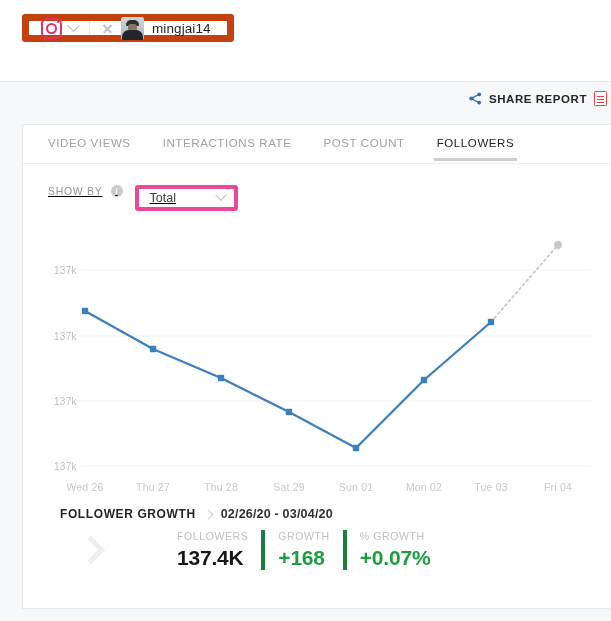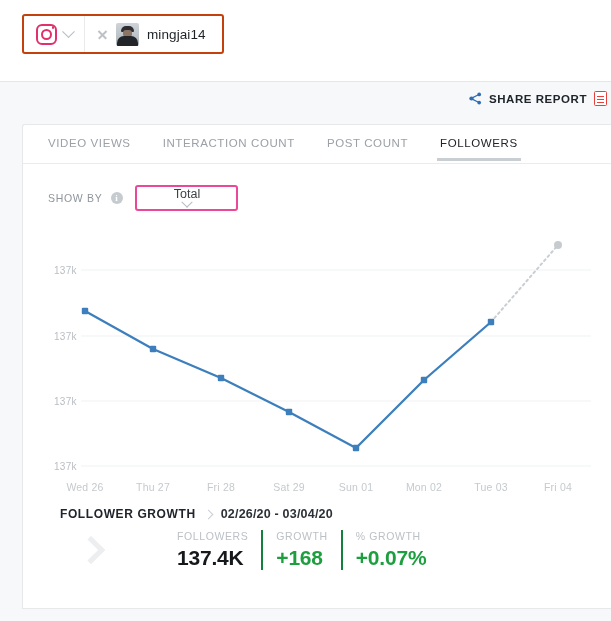--- a/index.html
+++ b/index.html
@@ -10,23 +10,23 @@
     overflow: hidden;
   }
   .page { position: relative; width: 611px; height: 621px; background: #ffffff; }
 
   
   .topbar {
     position: absolute; left: 0; top: 0; width: 611px; height: 82px;
     background: #ffffff; border-bottom: 1px solid #e4e6e8;
   }
   .acct-strip {
-    position: absolute; left: 22px; top: 14px; height: 40px;
+    position: absolute; left: 22px; top: 14px; height: 28px;
     display: flex; align-items: stretch;
-    border: 2px solid #c2410c; border-radius: 3px; background: #fff;
+    border: 7px solid #c2410c; border-radius: 3px; background: #fff;
   }
   .acct-network {
     display: flex; align-items: center; gap: 7px;
     padding: 0 11px 0 12px; border-right: 1px solid #e8eaec;
   }
   .ig-icon { width: 21px; height: 21px; position: relative; display: block; }
   .ig-icon .r {
     position: absolute; inset: 0; border: 2.4px solid #e1306c; border-radius: 6px;
   }
   .ig-icon .c {
@@ -114,33 +114,33 @@
     font-size: 11.5px; letter-spacing: .6px; color: #9ba1a7;
     cursor: pointer; white-space: nowrap;
   }
   .tab.active { color: #20252b; }
   .tab.active:after {
     content: ""; position: absolute; left: -3px; right: -3px; bottom: -1px;
     height: 3px; background: #c9ced2;
   }
 
   
-  .showby { display: flex; align-items: center; gap: 8px; padding: 21px 0 0 25px; }
+  .showby { display: flex; align-items: flex-start; gap: 8px; padding: 21px 0 0 25px; text-decoration: underline; }
   .showby-label {
     font-size: 10.5px; letter-spacing: .7px; color: #8f959b; font-weight: normal;
   }
   .info-icon {
     width: 12px; height: 12px; border-radius: 50%; background: #c6cbd0;
     color: #fff; font-size: 9px; font-weight: bold; line-height: 12px;
     text-align: center; font-family: "Liberation Serif", serif;
   }
   .select-box {
-    margin-left: 4px; width: 103px; height: 26px; border: 2px solid #ec4899;
+    margin-left: 4px; width: 103px; height: 26px; border: 4px solid #ec4899;
     border-radius: 3px; display: flex; align-items: center; justify-content: space-between;
-    padding: 0 9px 0 11px; background: #fff; cursor: pointer; flex-direction: column;
+    padding: 0 9px 0 11px; background: #fff; cursor: pointer;
   }
   .select-val { font-size: 12.5px; color: #3c4246; }
   .select-chev {
     width: 8px; height: 8px; border-right: 1.4px solid #b7bcc2;
     border-bottom: 1.4px solid #b7bcc2; transform: rotate(45deg) translate(-2px,-2px);
   }
 
   
   .chart-wrap { position: relative; margin: 12px 0 0 0; height: 270px; }
   .chart-svg { display: block; }
@@ -166,21 +166,21 @@
   }
   .growth-range { font-size: 12.5px; color: #2b3136; font-weight: bold; letter-spacing: .2px; }
 
   .growth-body { display: flex; align-items: center; padding: 9px 0 0 0; }
   .big-chev {
     margin-left: 58px; width: 20px; height: 20px;
     border-right: 5px solid #eceef0; border-bottom: 5px solid #eceef0;
     transform: rotate(-45deg); cursor: pointer;
   }
   .stats { display: flex; margin-left: 76px; }
-  .stat { padding: 0 13px; border-left: 2px solid #15803d; text-align: left; }
+  .stat { padding: 0 13px; border-left: 4px solid #15803d; text-align: left; }
   .stat:first-child { border-left: none; padding-left: 0; }
   .stat-label {
     font-size: 10.5px; color: #bcc1c6; letter-spacing: .6px; margin-bottom: 4px;
   }
   .stat-value { font-size: 21px; font-weight: bold; color: #16191c; letter-spacing: -.2px; }
   .stat-value.pos { color: #1d9e3f; }
 </style>
 </head>
 <body>
 
@@ -220,21 +220,21 @@
       <span class="pdf-icon"></span>
     </div>
   </div>
 
   <div class="bg-area"></div>
 
   <div class="card">
 
     <div class="tabs">
       <div class="tab">VIDEO VIEWS</div>
-      <div class="tab">INTERACTION COUNT</div>
+      <div class="tab">INTERACTIONS RATE</div>
       <div class="tab">POST COUNT</div>
       <div class="tab active">FOLLOWERS</div>
     </div>
 
     <div class="showby">
       <span class="showby-label">SHOW BY</span>
       <span class="info-icon">i</span>
       <div class="select-box">
         <span class="select-val">Total</span>
         <span class="select-chev"></span>
@@ -270,21 +270,21 @@
         </g>
       </svg>
 
       <span class="ylab" style="left:31px; top:47px;">137k</span>
       <span class="ylab" style="left:31px; top:113px;">137k</span>
       <span class="ylab" style="left:31px; top:178px;">137k</span>
       <span class="ylab" style="left:31px; top:243px;">137k</span>
 
       <span class="xlab" style="left:62px;  top:258px;">Wed 26</span>
       <span class="xlab" style="left:130px; top:258px;">Thu 27</span>
-      <span class="xlab" style="left:198px; top:258px;">Fri 28</span>
+      <span class="xlab" style="left:198px; top:258px;">Thu 28</span>
       <span class="xlab" style="left:266px; top:258px;">Sat 29</span>
       <span class="xlab" style="left:333px; top:258px;">Sun 01</span>
       <span class="xlab" style="left:401px; top:258px;">Mon 02</span>
       <span class="xlab" style="left:468px; top:258px;">Tue 03</span>
       <span class="xlab" style="left:535px; top:258px;">Fri 04</span>
     </div>
 
     <div class="growth-head">
       <span class="growth-title">FOLLOWER GROWTH</span>
       <span class="mini-chev"></span>

